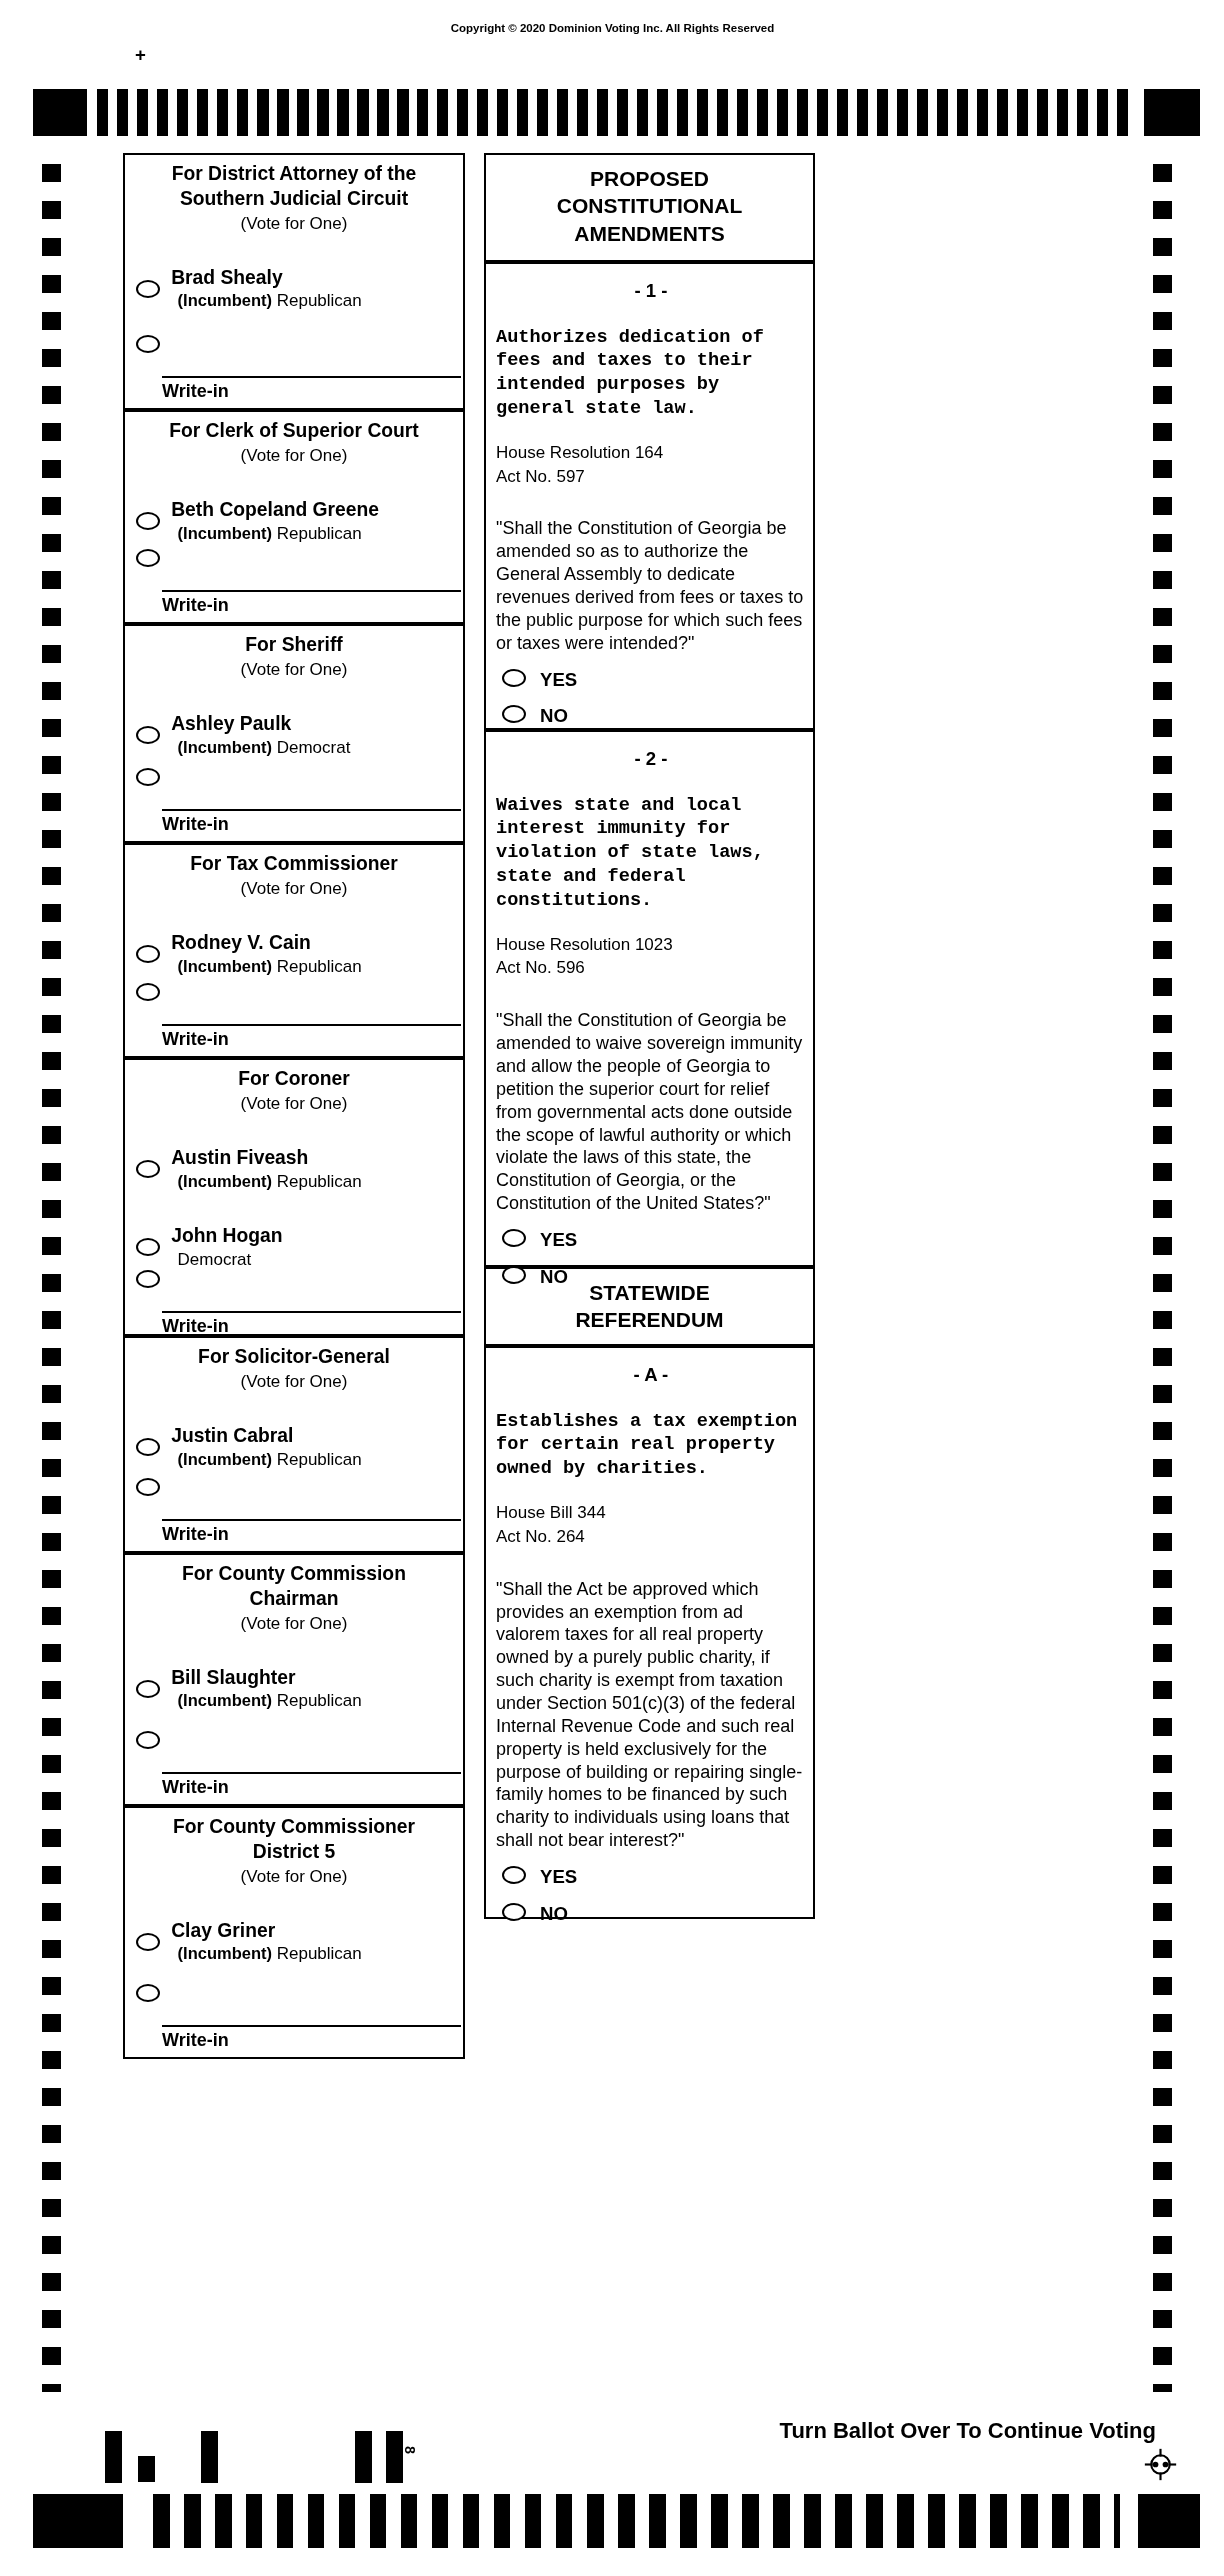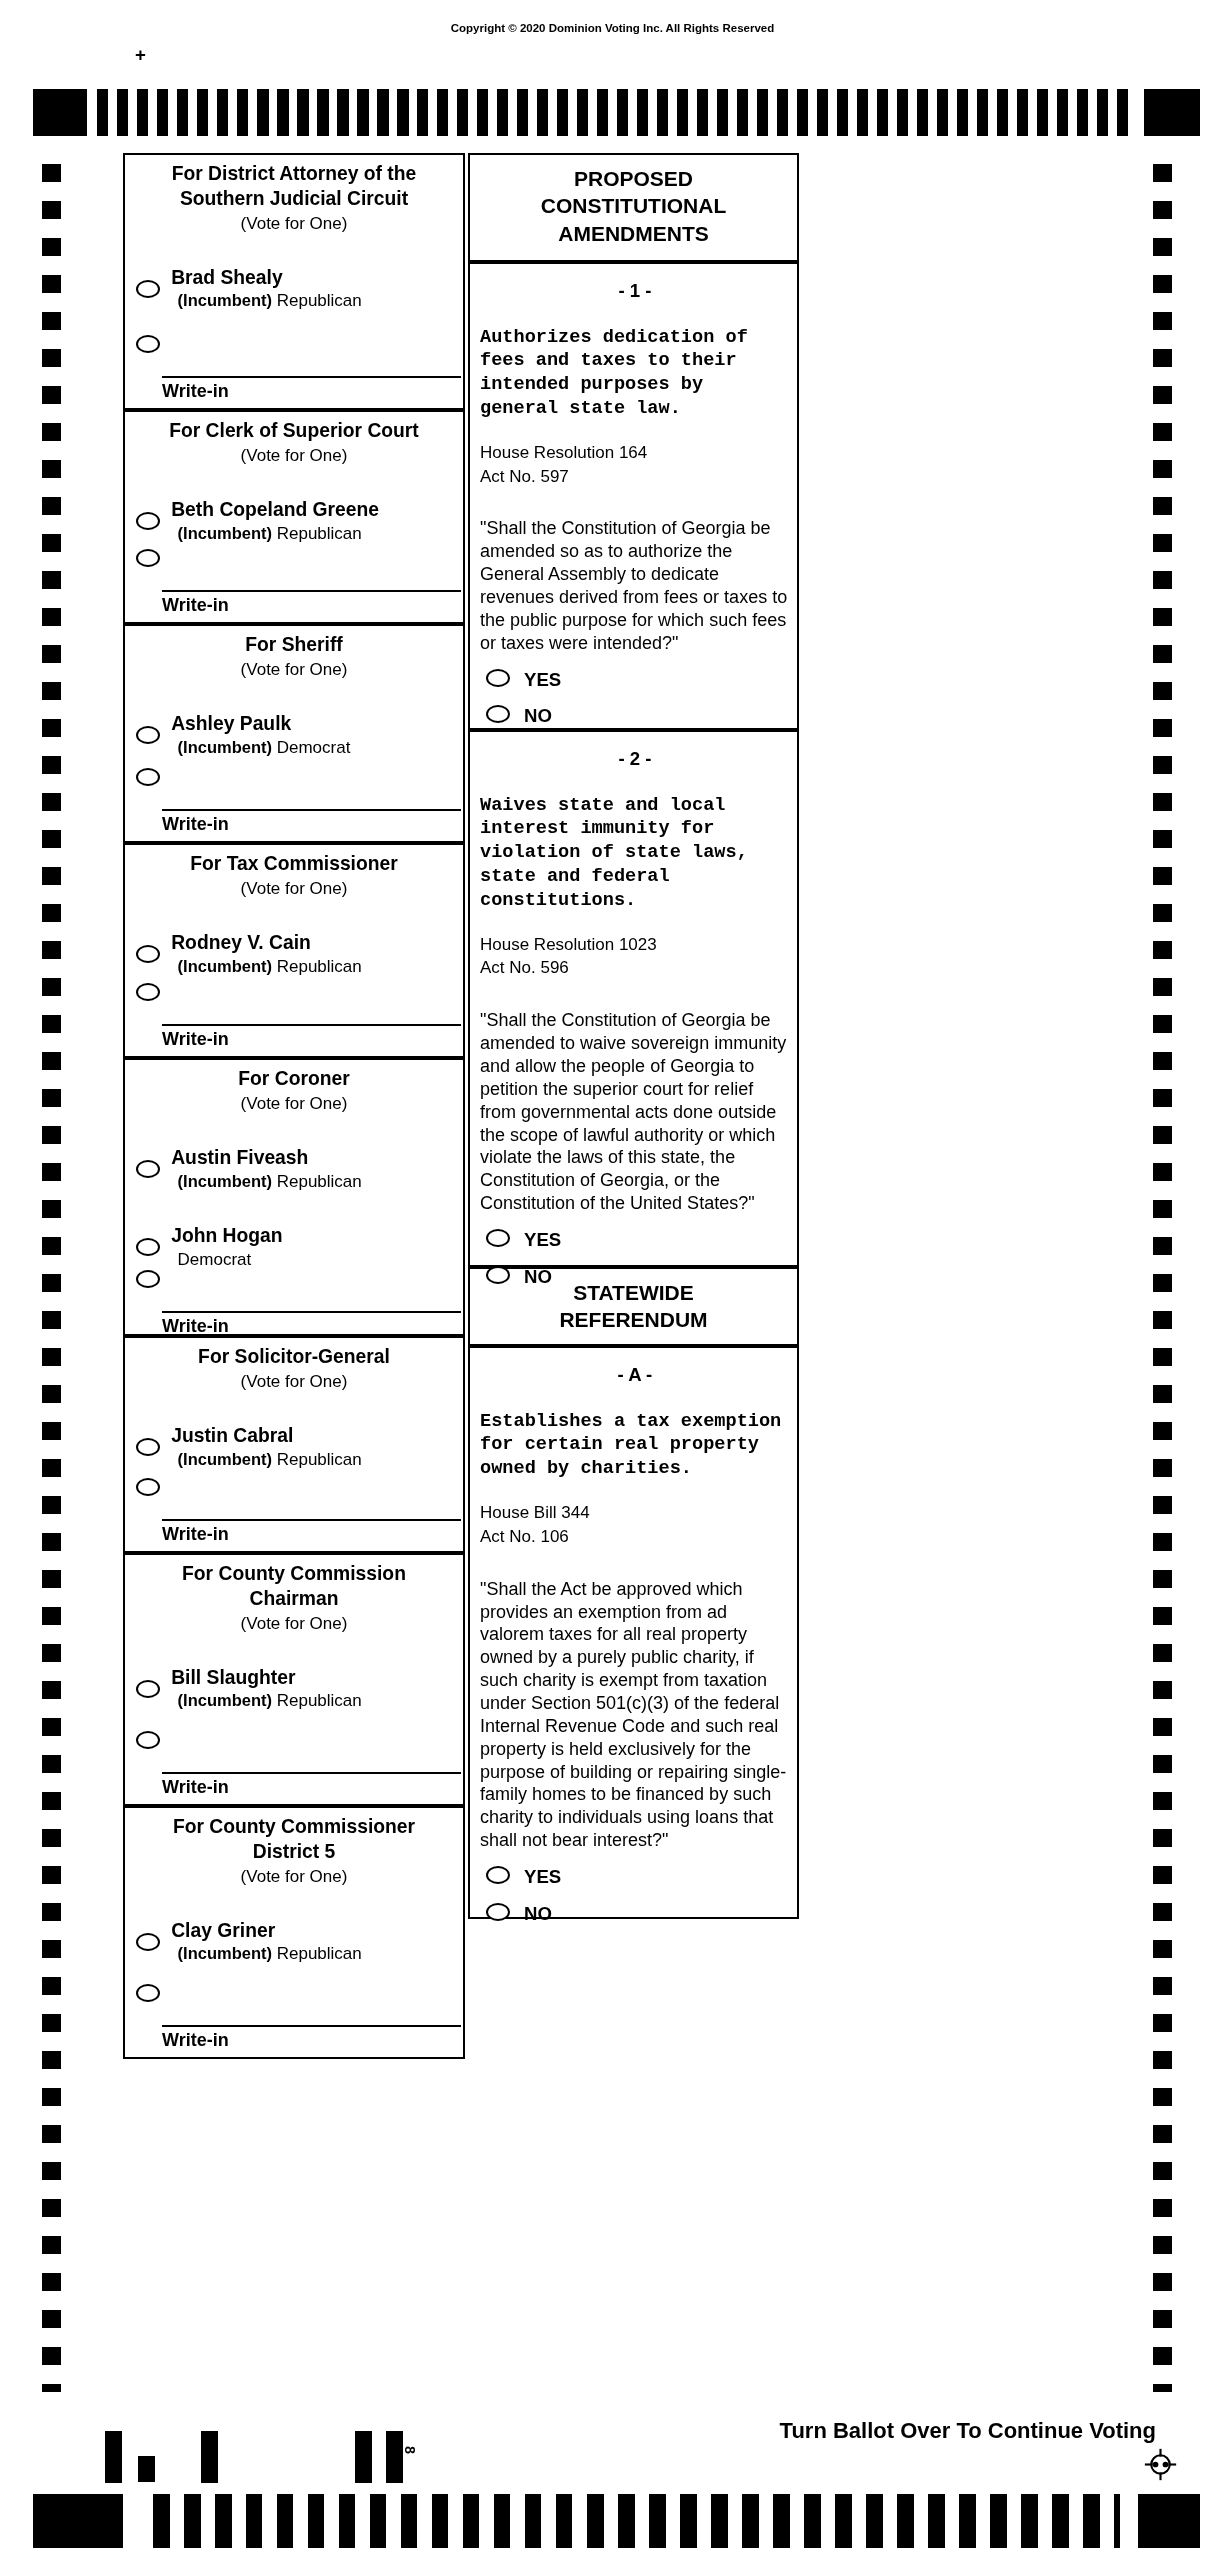--- a/index.html
+++ b/index.html
@@ -29,21 +29,21 @@
   .bc{position:absolute;background:#000;width:16.5px;}
   .bc-t{top:2431px;height:52px;} .bc-s{top:2456px;height:26px;}
   .bc1{left:105px;} .bc2{left:138px;} .bc3{left:201px;} .bc4{left:355px;} .bc5{left:386px;}
   .bc-digit{position:absolute;left:406px;top:2442px;font-size:14.3px;font-weight:bold;
             transform:rotate(90deg);}
   .crosshair{position:absolute;left:1142px;top:2446px;}
   .turn-label{position:absolute;top:2418px;right:69px;font-size:22px;font-weight:bold;}
 
   
   #left-column{position:absolute;left:123px;top:153px;width:342px;}
-  #right-column{position:absolute;left:468px;top:153px;width:331px;}
+  #right-column{position:absolute;left:484px;top:153px;width:331px;}
 
   
   .contest-box{box-sizing:border-box;border:2.1px solid #000;display:flex;
                flex-direction:column;padding-top:7.2px;background:#fff;}
   .contest-title{font-weight:bold;font-size:19.3px;text-align:center;line-height:1.28;}
   .vote-for{font-size:17px;text-align:center;margin-top:2.1px;}
   .candidate-row{display:flex;margin-top:33px;align-items:center;}
   .candidate-row + .candidate-row{}
   .oval{flex:0 0 auto;display:inline-block;width:24px;height:18px;border:2.1px solid #000;
         border-radius:50%;margin-left:10.7px;background:#fff;box-sizing:border-box;}
@@ -287,21 +287,21 @@
       </section>
       <section class="measure-header-box" style="height: 79px;">
         <div>STATEWIDE</div>
         <div>REFERENDUM</div>
       </section>
       <section class="measure-box" style="height: 573px;">
         <div class="m-number">- A -</div>
         <div class="m-summary">Establishes a tax exemption for certain real property owned by charities.</div>
         <div class="m-authority">
           <div>House Bill 344</div>
-          <div>Act No. 106</div>
+          <div>Act No. 264</div>
         </div>
         <div class="m-question">"Shall the Act be approved which provides an exemption from ad valorem taxes for all real property owned by a purely public charity, if such charity is exempt from taxation under Section 501(c)(3) of the federal Internal Revenue Code and such real property is held exclusively for the purpose of building or repairing single-family homes to be financed by such charity to individuals using loans that shall not bear interest?"</div>
         <div class="choices">
           <div class="choice-row">
             <span class="oval"></span>
             <span class="choice-label">YES</span>
           </div>
           <div class="choice-row">
             <span class="oval"></span>
             <span class="choice-label">NO</span>

